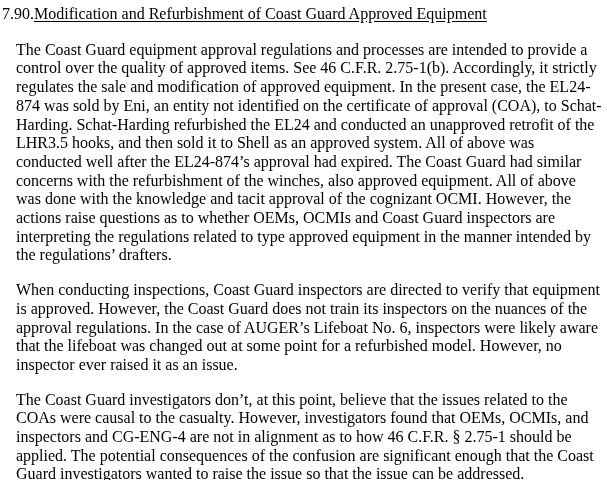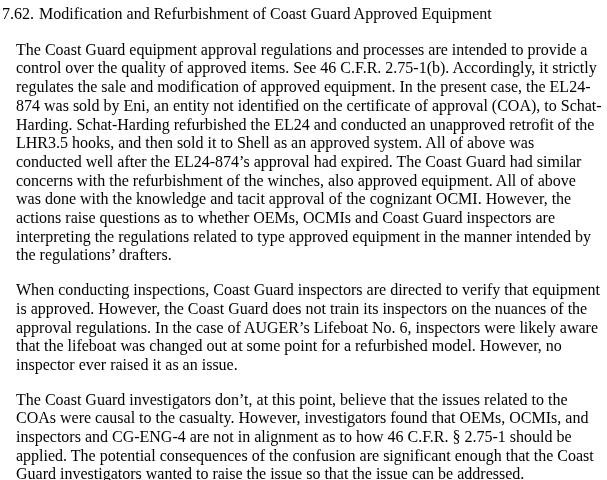--- a/index.html
+++ b/index.html
@@ -18,37 +18,37 @@
     box-sizing: border-box;
     width: 607px;
     height: 480px;
     padding: 5px 4px 0 2px;
   }
   .heading {
     margin: 0 0 17px 0;
     white-space: nowrap;
   }
   .heading .section-title {
+    text-decoration: underline;
     text-underline-offset: 2px;
-    margin-left: 5px;
     text-align: center;
   }
   .para {
     margin: 3px 0 16px 14px;
     white-space: pre-wrap;
     width: 588px;
   }
   .para:last-child { margin-bottom: 0; }
 </style>
 </head>
 <body>
 
 <div class="page">
   <div class="heading">
-    <span class="section-number">7.62.</span><span class="section-title">Modification and Refurbishment of Coast Guard Approved Equipment</span>
+    <span class="section-number">7.90.</span><span class="section-title">Modification and Refurbishment of Coast Guard Approved Equipment</span>
   </div>
 
   <p class="para">The Coast Guard equipment approval regulations and processes are intended to provide a
 control over the quality of approved items. See 46 C.F.R. 2.75-1(b). Accordingly, it strictly
 regulates the sale and modification of approved equipment. In the present case, the EL24-
 874 was sold by Eni, an entity not identified on the certificate of approval (COA), to Schat-
 Harding. Schat-Harding refurbished the EL24 and conducted an unapproved retrofit of the
 LHR3.5 hooks, and then sold it to Shell as an approved system. All of above was
 conducted well after the EL24-874’s approval had expired. The Coast Guard had similar
 concerns with the refurbishment of the winches, also approved equipment. All of above

